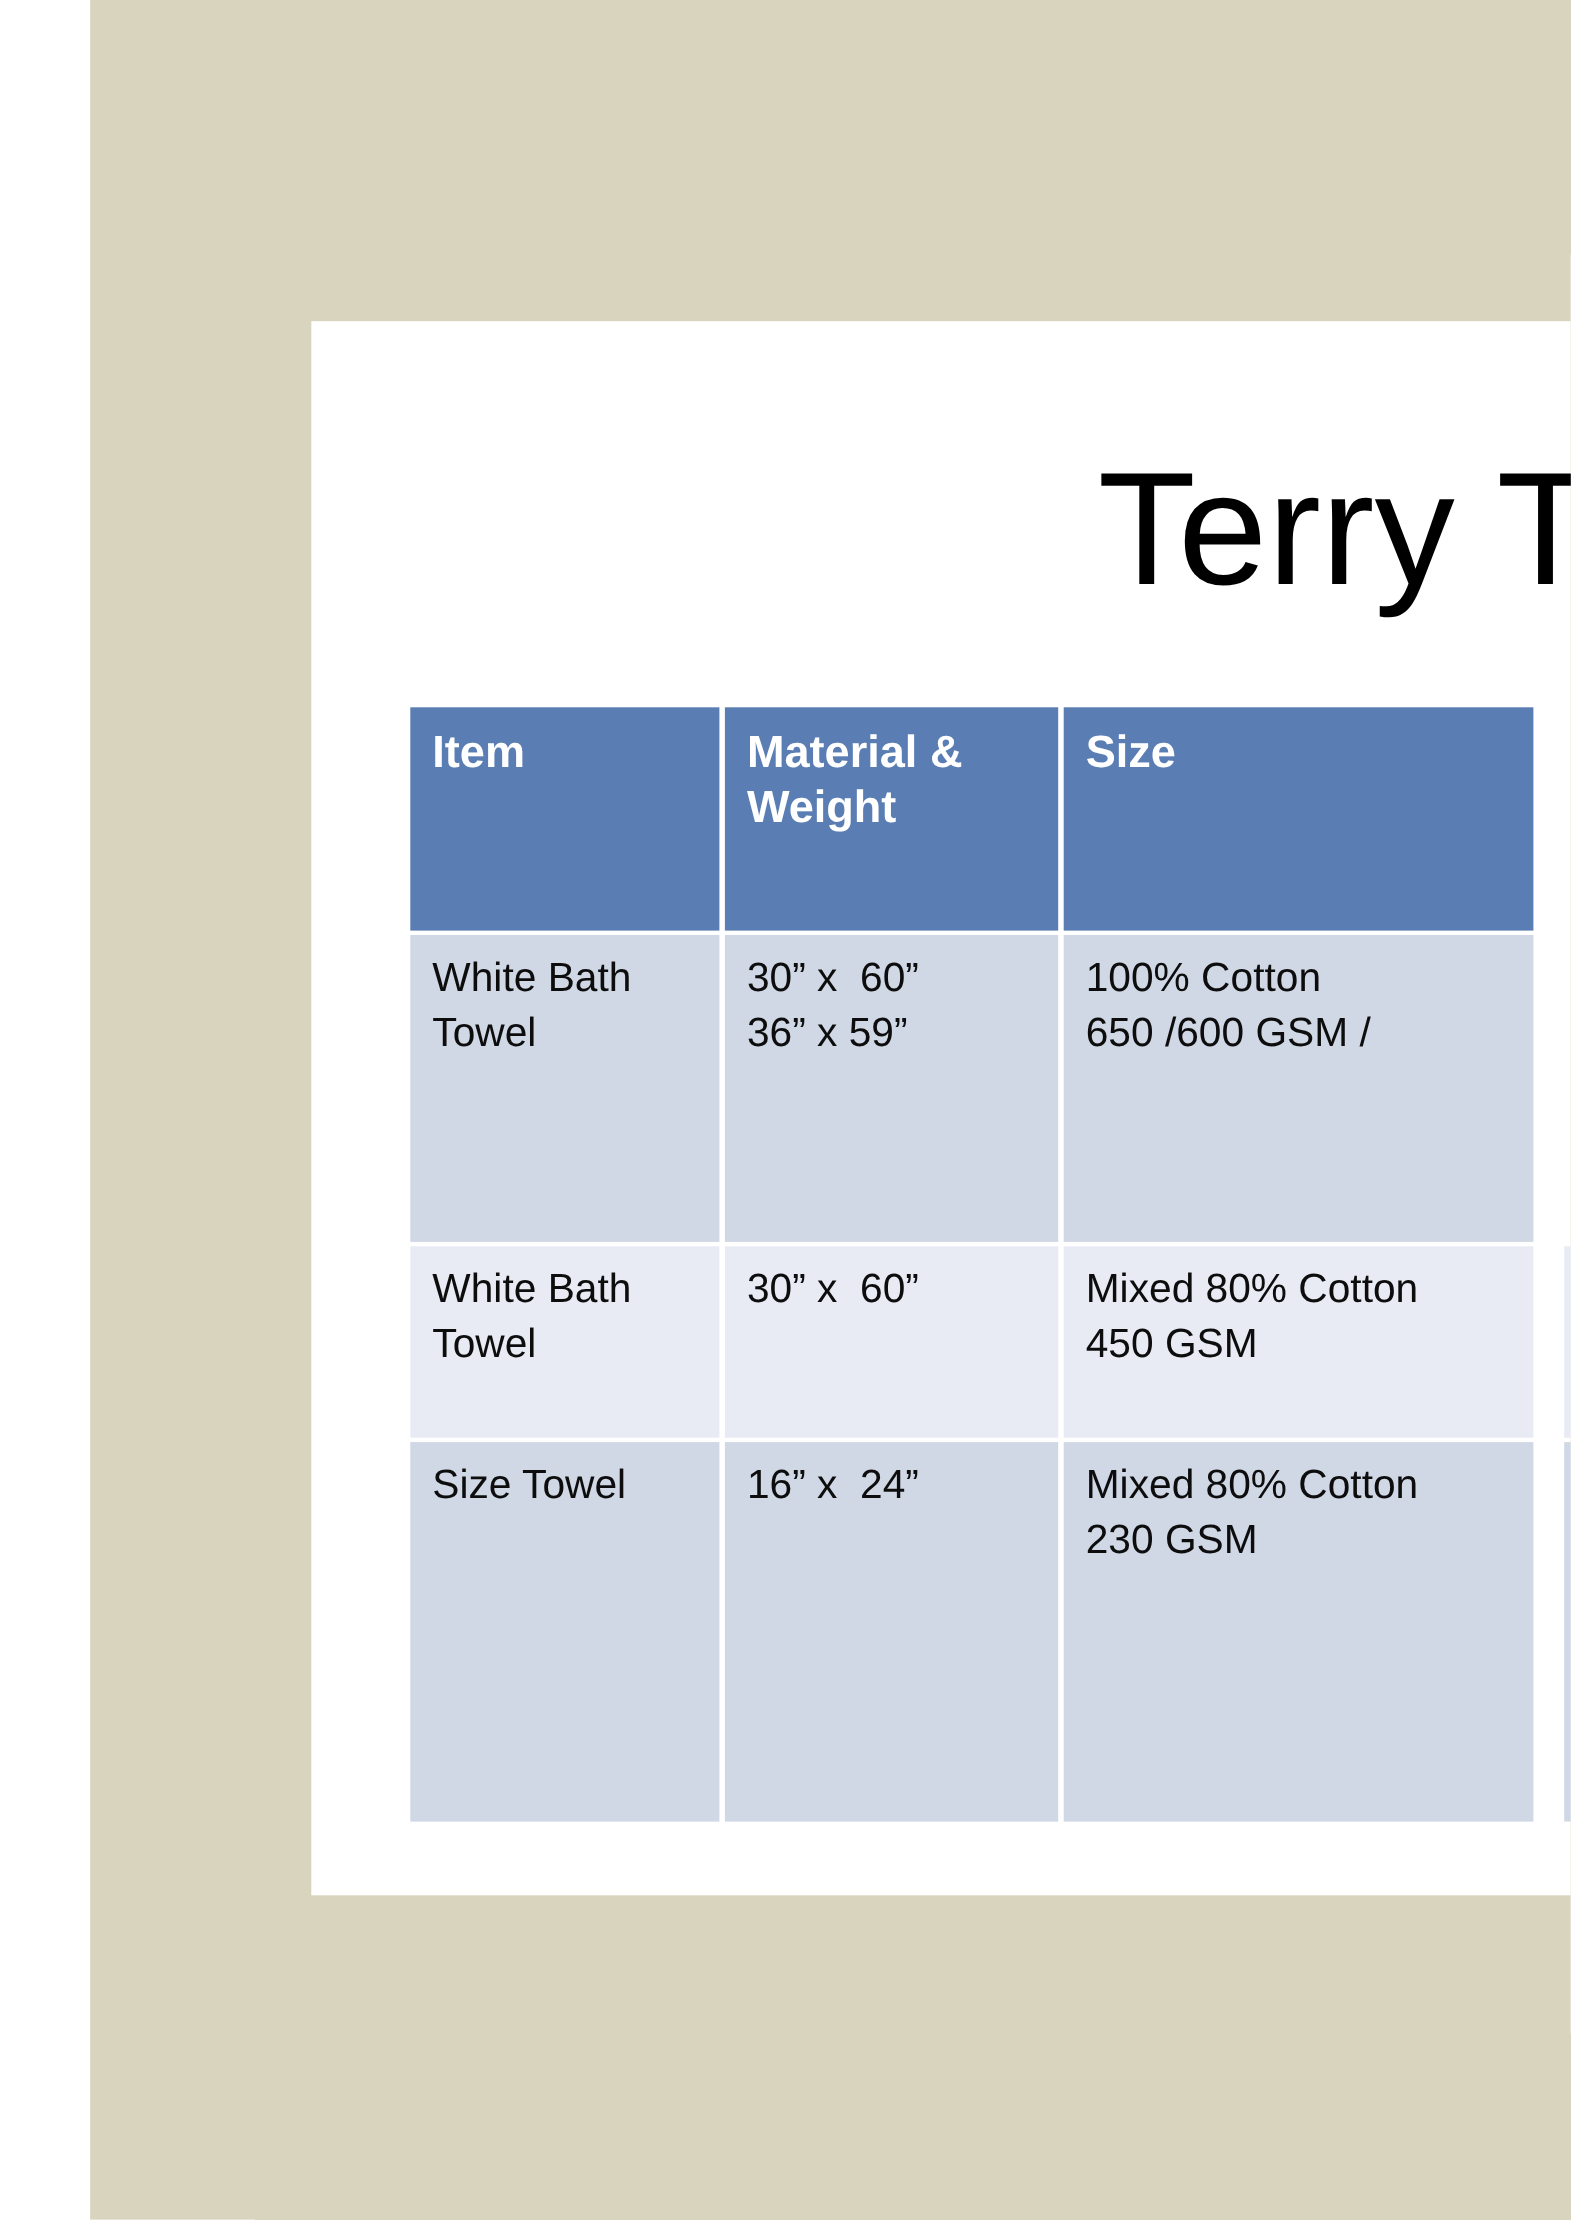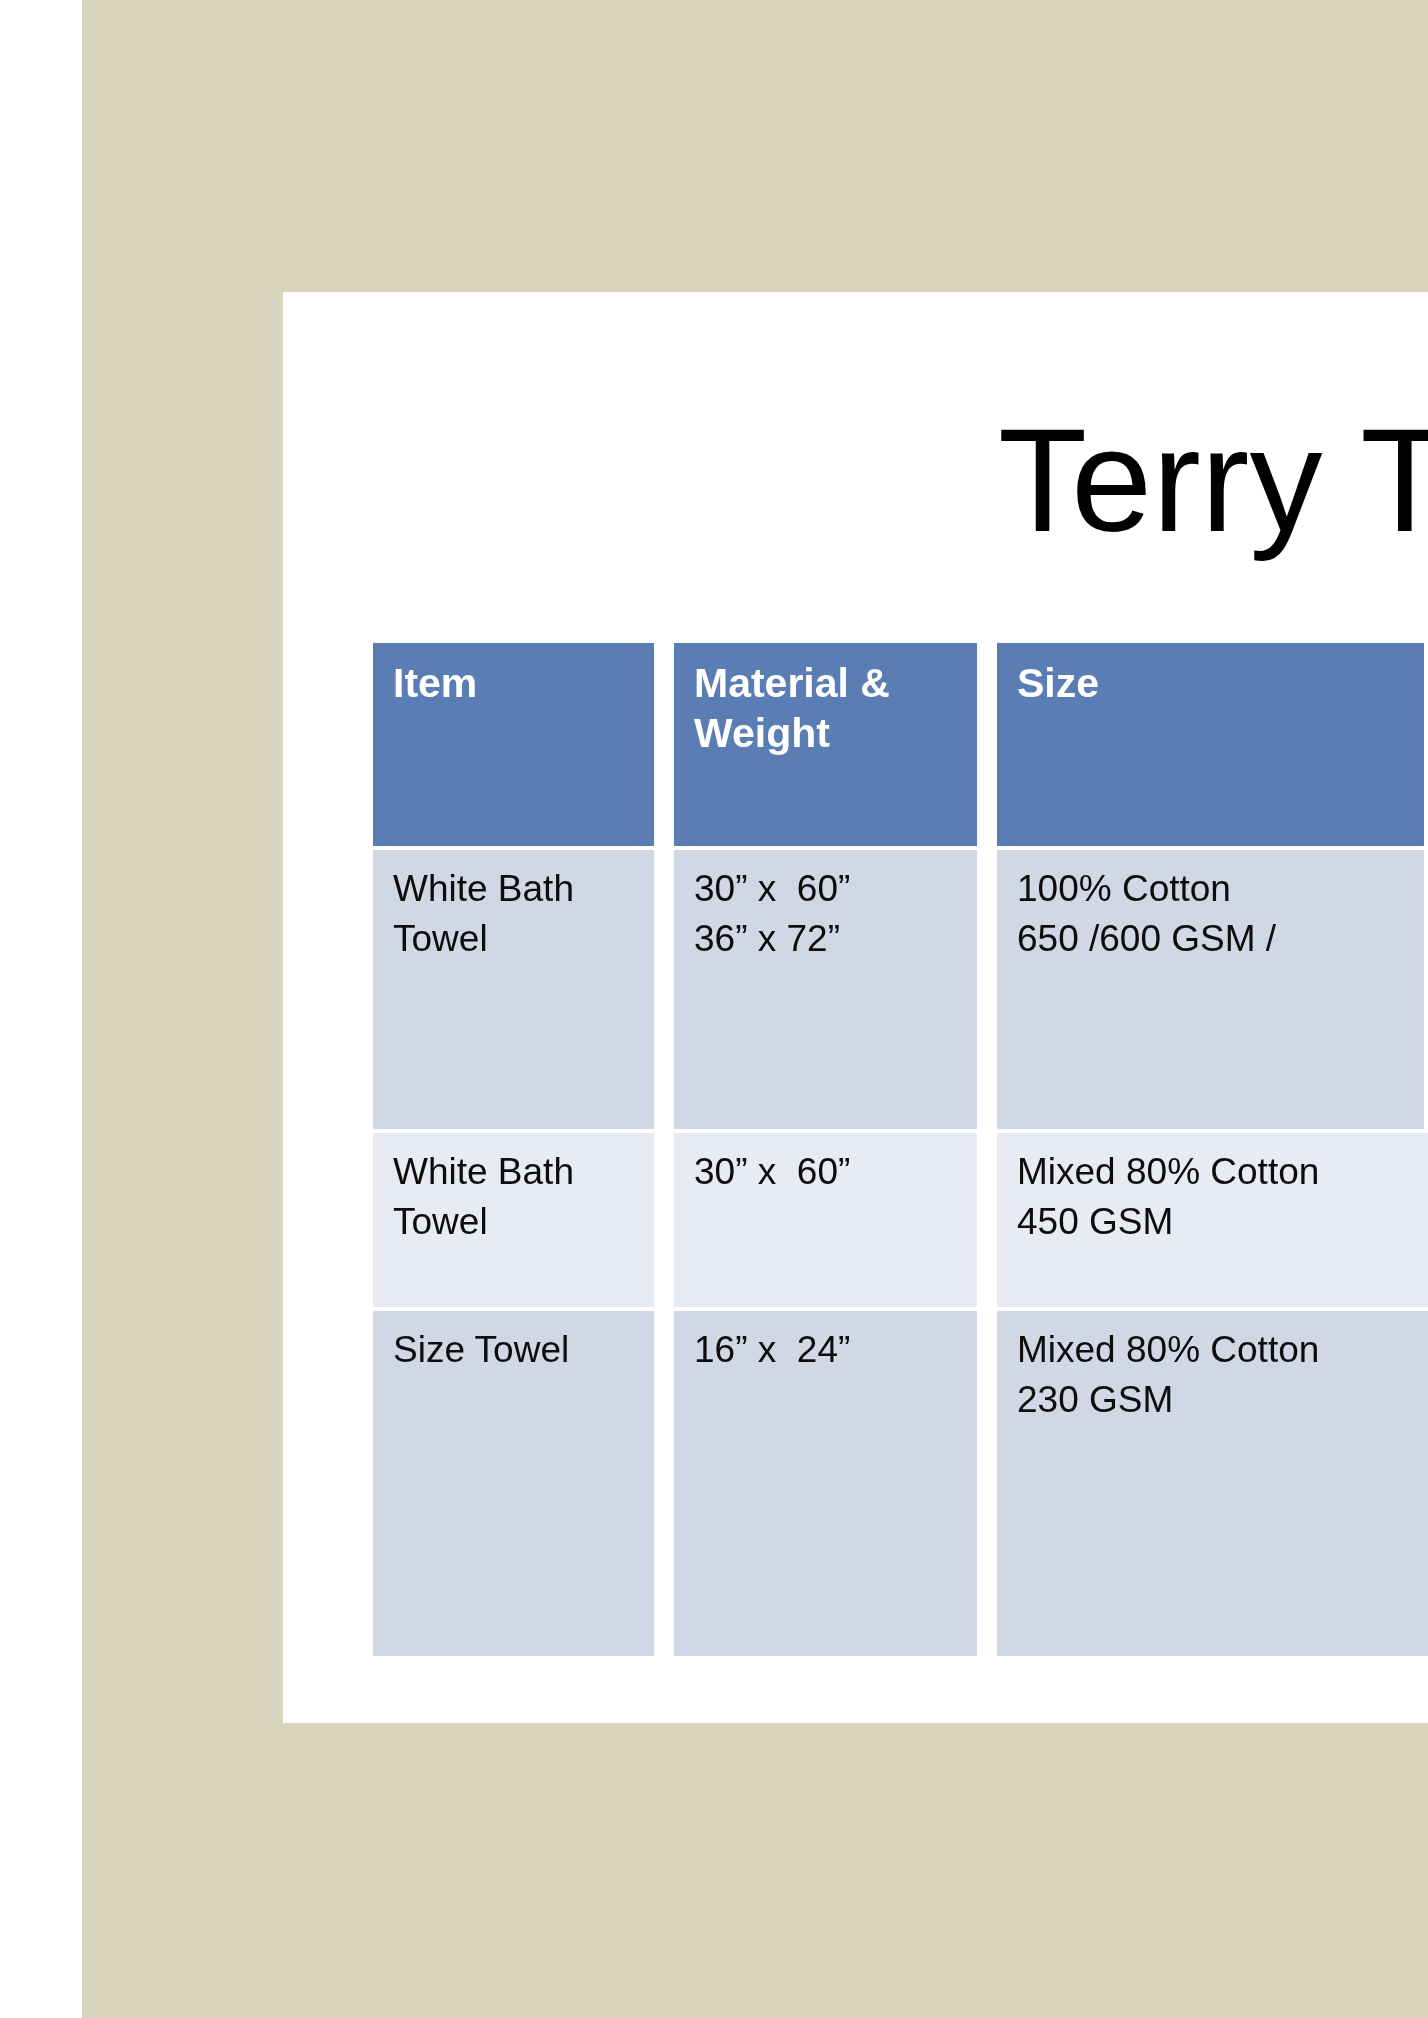--- a/index.html
+++ b/index.html
@@ -32,21 +32,21 @@
     font-weight: 400;
     color: #000000;
     white-space: nowrap;
   }
   .towel-table {
     position: absolute; left: 373px; top: 643px;
     width: 1021px;
     display: grid;
     grid-template-columns: 281px 303px 427px;
     grid-template-rows: 203px 279px 174px 345px;
-    gap: 4px 20px;
+    gap: 4px 5px;
   }
   .th {
     background: var(--header-blue, #5a7eb3);
     color: #ffffff;
     font-weight: 700;
     font-size: 41px; line-height: 50px;
     padding: 15px 10px 0 20px;
     box-sizing: border-box;
   }
   .td {
@@ -78,21 +78,21 @@
   <div class="th">Item</div>
   <div class="th">Material &amp; Weight</div>
   <div class="th">Size</div>
 
   <div class="td band-a">
     <div class="ln">White Bath</div>
     <div class="ln">Towel</div>
   </div>
   <div class="td band-a">
     <div class="ln">30” x  60”</div>
-    <div class="ln">36” x 72”</div>
+    <div class="ln">36” x 59”</div>
   </div>
   <div class="td band-a">
     <div class="ln">100% Cotton</div>
     <div class="ln">650 /600 GSM /</div>
   </div>
 
   <div class="td band-b">
     <div class="ln">White Bath</div>
     <div class="ln">Towel</div>
   </div>

